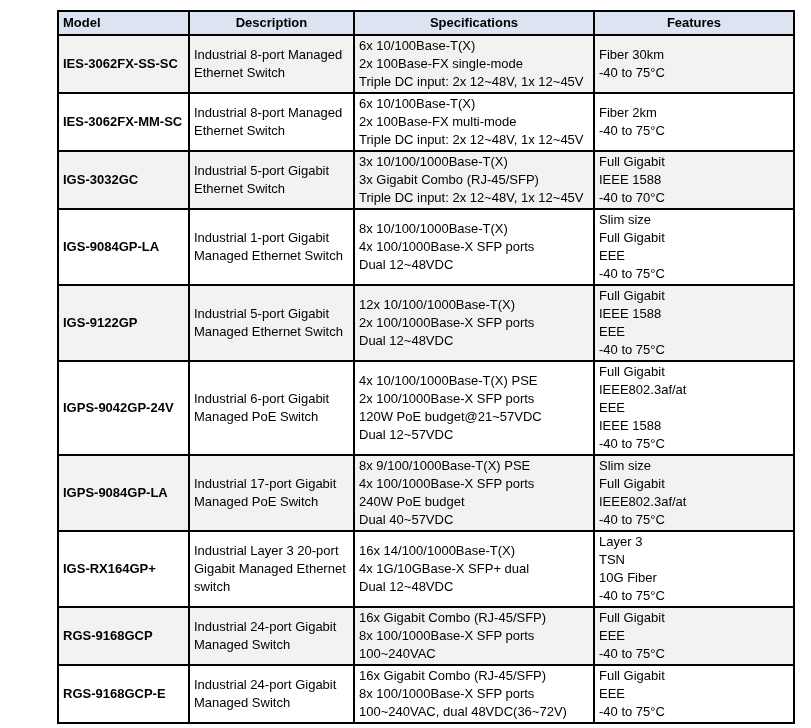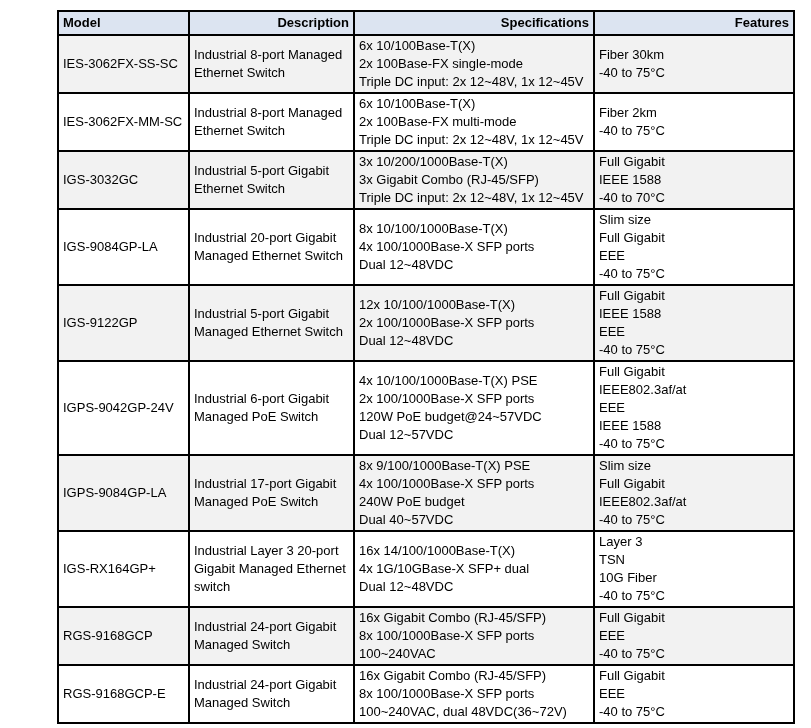--- a/index.html
+++ b/index.html
@@ -31,28 +31,28 @@
   th, td {
     border: 2px solid var(--border-color, #000000);
     padding: 1px 4px;
     vertical-align: middle;
     line-height: 18px;
     overflow: hidden;
   }
   th {
     background: var(--header-bg, #dce4f1);
     font-weight: bold;
-    text-align: right;
+    text-align: center;
     height: 20px;
     white-space: nowrap;
   }
   th.th-left { text-align: left; }
   tr.stripe td { background: var(--stripe-bg, #f2f2f2); }
   td.model {
-    font-weight: normal;
+    font-weight: bold;
     white-space: nowrap;
     margin-top: 12px;
   }
   td.desc { }
   td.spec .line, td.feat .line {
     white-space: nowrap;
   }
 </style>
 </head>
 <body>
@@ -97,33 +97,33 @@
           </td>
           <td class="feat">
             <div class="line">Fiber 2km</div>
             <div class="line">-40 to 75°C</div>
           </td>
         </tr>
         <tr class="stripe">
           <td class="model">IGS-3032GC</td>
           <td class="desc">Industrial 5-port Gigabit Ethernet Switch</td>
           <td class="spec">
-            <div class="line">3x 10/200/1000Base-T(X)</div>
+            <div class="line">3x 10/100/1000Base-T(X)</div>
             <div class="line">3x Gigabit Combo (RJ-45/SFP)</div>
             <div class="line">Triple DC input: 2x 12~48V, 1x 12~45V</div>
           </td>
           <td class="feat">
             <div class="line">Full Gigabit</div>
             <div class="line">IEEE 1588</div>
             <div class="line">-40 to 70°C</div>
           </td>
         </tr>
         <tr>
           <td class="model">IGS-9084GP-LA</td>
-          <td class="desc">Industrial 20-port Gigabit Managed Ethernet Switch</td>
+          <td class="desc">Industrial 1-port Gigabit Managed Ethernet Switch</td>
           <td class="spec">
             <div class="line">8x 10/100/1000Base-T(X)</div>
             <div class="line">4x 100/1000Base-X SFP ports</div>
             <div class="line">Dual 12~48VDC</div>
           </td>
           <td class="feat">
             <div class="line">Slim size</div>
             <div class="line">Full Gigabit</div>
             <div class="line">EEE</div>
             <div class="line">-40 to 75°C</div>
@@ -143,21 +143,21 @@
             <div class="line">EEE</div>
             <div class="line">-40 to 75°C</div>
           </td>
         </tr>
         <tr>
           <td class="model">IGPS-9042GP-24V</td>
           <td class="desc">Industrial 6-port Gigabit Managed PoE Switch</td>
           <td class="spec">
             <div class="line">4x 10/100/1000Base-T(X) PSE</div>
             <div class="line">2x 100/1000Base-X SFP ports</div>
-            <div class="line">120W PoE budget@24~57VDC</div>
+            <div class="line">120W PoE budget@21~57VDC</div>
             <div class="line">Dual 12~57VDC</div>
           </td>
           <td class="feat">
             <div class="line">Full Gigabit</div>
             <div class="line">IEEE802.3af/at</div>
             <div class="line">EEE</div>
             <div class="line">IEEE 1588</div>
             <div class="line">-40 to 75°C</div>
           </td>
         </tr>

